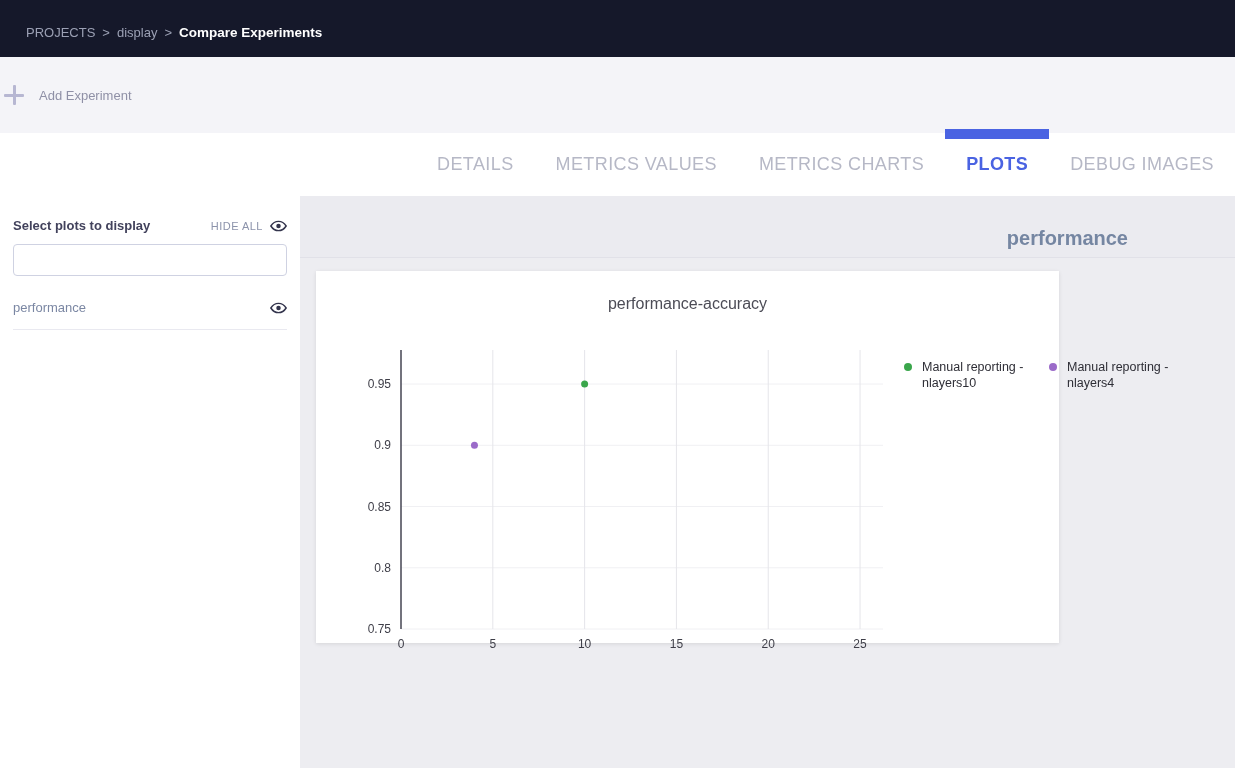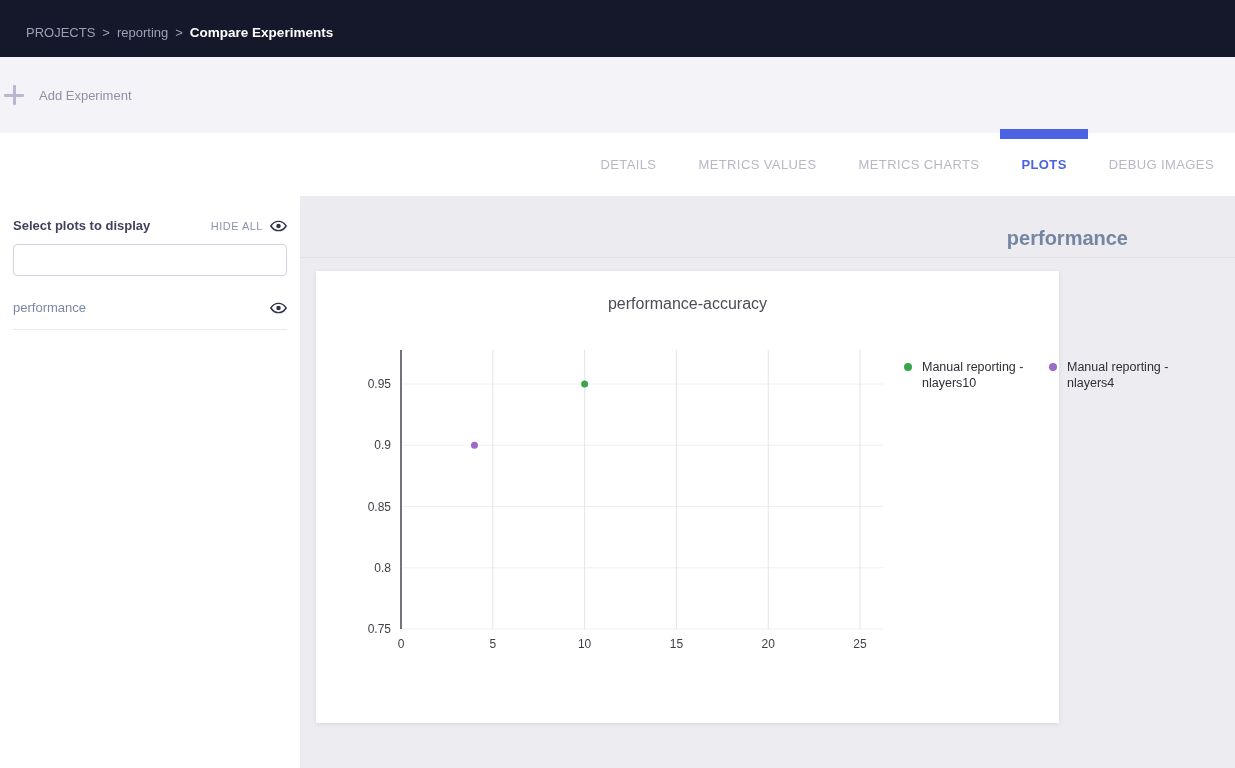--- a/index.html
+++ b/index.html
@@ -17,59 +17,59 @@
   .add-bar{position:absolute;left:0;top:57px;width:100%;height:76px;background:#f4f4f8;display:flex;align-items:center;padding:0 4px}
   .add-btn{display:flex;align-items:center;gap:15px;cursor:pointer}
   .plus-icon{position:relative;width:20px;height:20px}
   .plus-icon::before,.plus-icon::after{content:"";position:absolute;background:#b7b7d2;border-radius:1px}
   .plus-icon::before{left:8.5px;top:0;width:3px;height:20px}
   .plus-icon::after{left:0;top:8.5px;width:20px;height:3px}
   .add-label{color:#8f90a6;font-size:13px}
 
   
   .tabs-band{position:absolute;left:0;top:133px;width:100%;height:63px;background:#ffffff;display:flex;justify-content:flex-end;align-items:stretch}
-  .tab{position:relative;display:flex;align-items:center;padding:0 21px;border:none;background:none;font-family:inherit;font-size:13px;letter-spacing:.4px;color:#b6b8c6;font-weight:400;cursor:pointer}
+  .tab{position:relative;display:flex;align-items:center;padding:0 21px;border:none;background:none;font-family:inherit;font-size:18px;letter-spacing:.4px;color:#b6b8c6;font-weight:400;cursor:pointer}
   .tab.active{color:#4a63e2;font-weight:700}
   .tab .indicator{display:none;position:absolute;top:-4px;left:0;right:0;height:10px;background:#4a63e2}
   .tab.active .indicator{display:block}
 
   
   .sidebar{position:absolute;left:0;top:196px;width:296px;height:572px;background:#ffffff;padding:22px 9px 0 13px}
   .sidebar-head{display:flex;align-items:center;justify-content:space-between}
   .sidebar-title{font-size:13px;font-weight:700;color:#42425c}
   .hide-all{display:flex;align-items:center;gap:7px;cursor:pointer}
   .hide-all-label{font-size:11px;color:#8c93ab;letter-spacing:.5px}
   .eye-icon{width:17px;height:12px;color:#33344c;display:inline-flex}
   .filter-input{margin-top:11px;width:100%;height:32px;border:1px solid #cfd2e2;border-radius:4px;padding:0 10px;font-size:13px;font-family:inherit;color:#444;outline:none;background:#fff}
   .plot-list{list-style:none;margin-top:16px}
   .plot-item{display:flex;align-items:center;justify-content:space-between;padding:8px 0 14px 0;border-bottom:1px solid #e9e9f0;cursor:pointer}
   .plot-item-label{font-size:13px;color:#7b87a3}
 
   
   .main{position:absolute;left:300px;top:196px;width:935px;height:572px;background:#ededf1;overflow:hidden}
   .section-header{height:62px;display:flex;justify-content:flex-end;align-items:center;padding-right:107px;padding-top:24px;border-bottom:1px solid #e1e1e8;background:#ebebf0}
   .group-title{font-size:20px;font-weight:700;color:#7586a2}
-  .card{position:absolute;left:16px;top:75px;width:743px;height:452px;background:#ffffff;box-shadow:0 1px 4px rgba(0,0,0,.10)}
+  .card{position:absolute;left:16px;top:75px;width:743px;height:372px;background:#ffffff;box-shadow:0 1px 4px rgba(0,0,0,.10)}
   .chart-title{position:absolute;left:0;top:24px;width:100%;text-align:center;font-size:16px;color:#4c4c56}
   .plot-svg{position:absolute;left:0;top:0}
   .legend{position:absolute;left:588px;top:88px;display:flex;flex-direction:row;gap:9px}
   .legend-item{display:flex;gap:10px;cursor:pointer}
   .legend-dot{width:8px;height:8px;border-radius:50%;margin-top:4px;flex:none}
   .legend-label{font-size:12.5px;color:#2e2e36;width:118px;line-height:1.3}
   svg text.tick{font-size:12px;fill:#3e3e48;font-family:"Liberation Sans",sans-serif}
 </style>
 </head>
 <body>
 
 <div class="app">
 
   <header class="topbar">
     <span class="crumb">PROJECTS</span>
     <span class="sep">&gt;</span>
-    <span class="crumb">reporting</span>
+    <span class="crumb">display</span>
     <span class="sep">&gt;</span>
     <span class="crumb current">Compare Experiments</span>
   </header>
 
   <div class="add-bar">
     <div class="add-btn">
       <span class="plus-icon"></span>
       <span class="add-label">Add Experiment</span>
     </div>
   </div>

